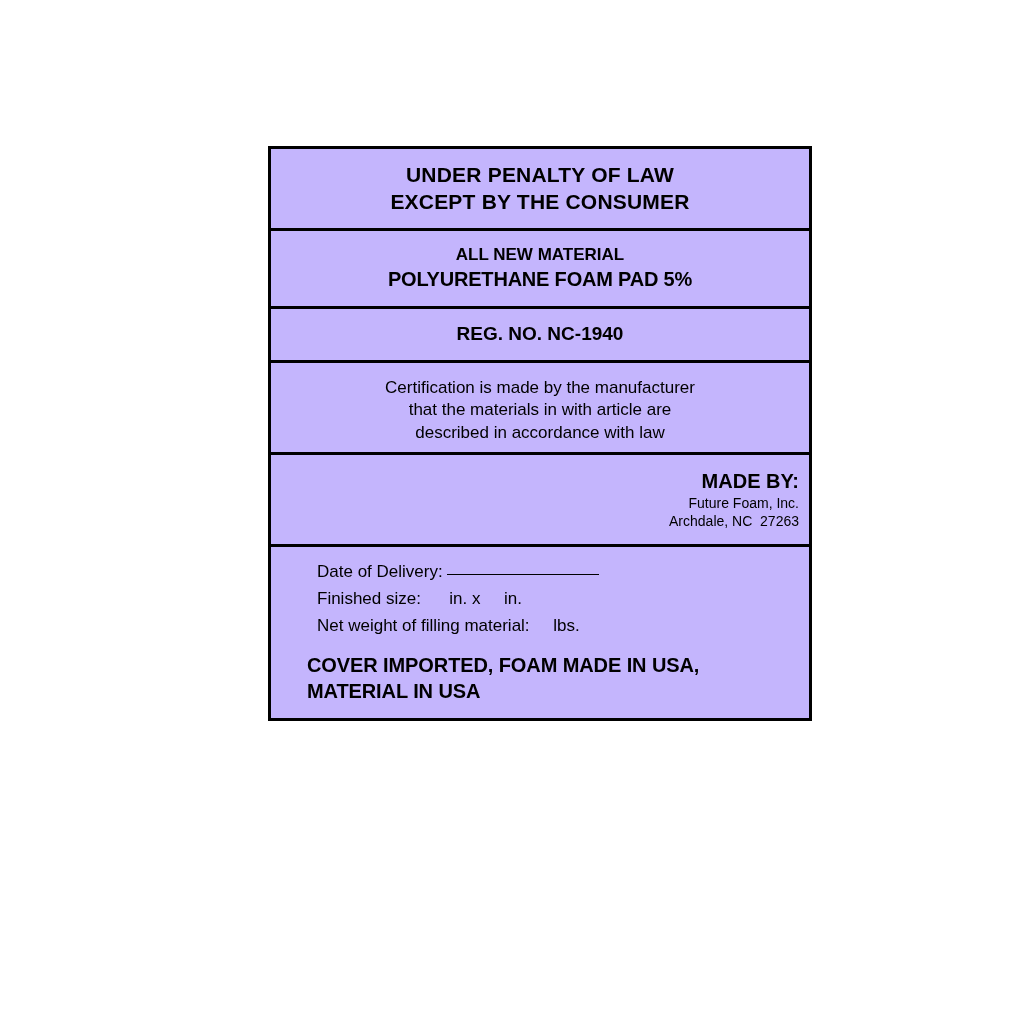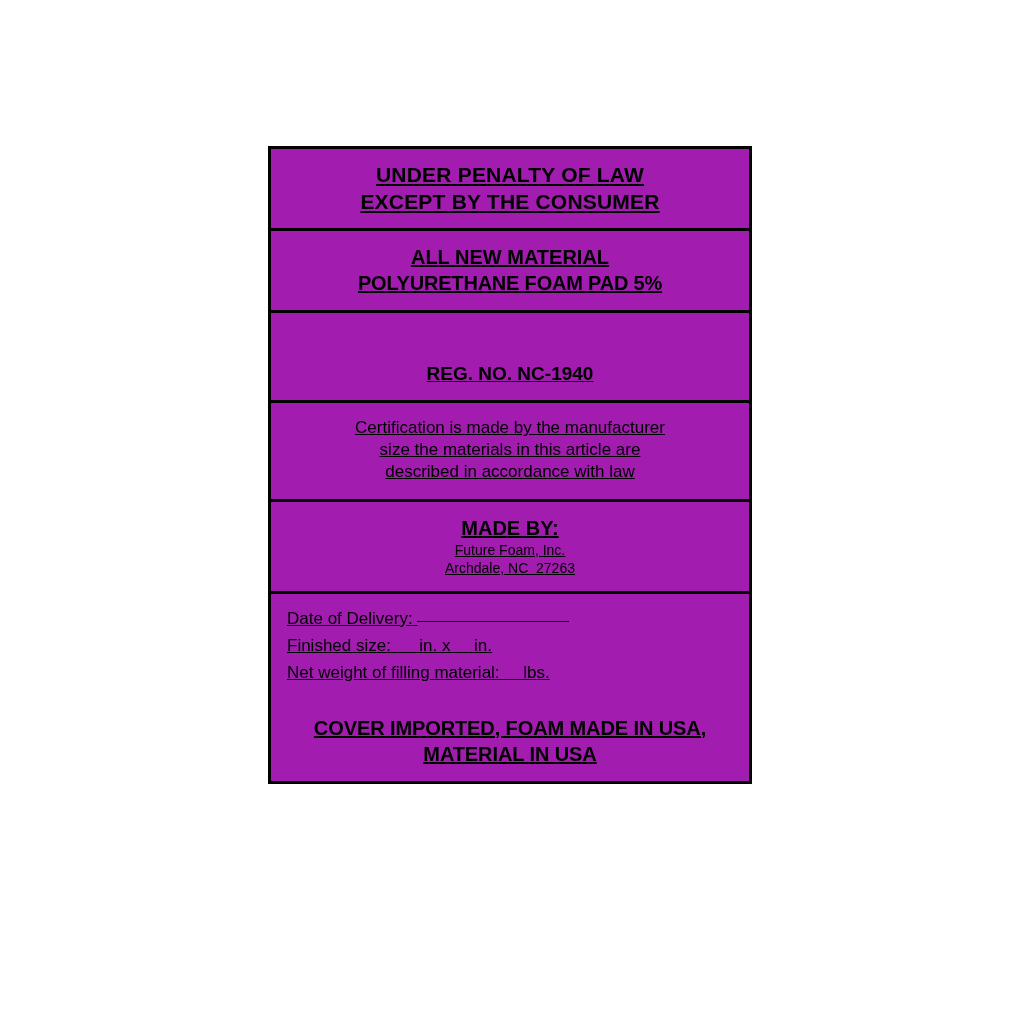--- a/index.html
+++ b/index.html
@@ -13,86 +13,86 @@
     font-family: "Liberation Sans", sans-serif;
     color: #000000;
     position: relative;
     overflow: hidden;
   }
 
   #label {
     position: absolute;
     left: 268px;
     top: 146px;
-    width: 484px;
+    width: 544px;
     border: 3px solid #000;
     box-sizing: border-box;
-    background: #a21caf;
-    text-decoration: underline;
+    background: #c4b5fd;
   }
 
   .section {
     border-bottom: 3px solid #000;
     box-sizing: border-box;
     padding: 8px 10px;
     text-align: center;
   }
   .section:last-child {
     border-bottom: none;
+    padding-left: 30px;
   }
 
   .line {
     line-height: 1.30;
     white-space: pre;
   }
 
   
   .s1 { padding: 12px 10px 12px; }
   .s1 .line {
     font-size: 21px;
     font-weight: bold;
     letter-spacing: 0.2px;
   }
 
   
   .s2 { padding: 13px 10px 14px; }
-  .s2 .l1 { font-size: 20px; font-weight: bold; }
+  .s2 .l1 { font-size: 17px; font-weight: bold; }
   .s2 .l2 { font-size: 20px; font-weight: bold; }
   .s2 .l3 { font-size: 20px; font-weight: bold; letter-spacing: -0.2px; }
 
   
-  .s3 { padding: 13px 10px 14px; margin-top: 36px; }
+  .s3 { padding: 13px 10px 14px; }
   .s3 .line { font-size: 19px; font-weight: bold; }
 
   
-  .s4 { padding: 14px 10px 15px; }
+  .s4 { padding: 14px 10px 8px; }
   .s4 .line { font-size: 17px; font-weight: normal; }
 
   
-  .s5 { padding: 13px 10px 14px; }
+  .s5 { padding: 13px 10px 14px; text-align: right; }
   .s5 .l1 { font-size: 20px; font-weight: bold; }
   .s5 .addr { font-size: 14px; font-weight: normal; }
 
   
   .s6 { padding: 12px 0 14px; text-align: left; }
   .fields { padding: 0 16px; }
   .fields .frow {
     font-size: 17px;
     line-height: 1.58;
     white-space: pre;
   }
   .blankline {
     display: inline-block;
     border-bottom: 1.5px solid #000;
     width: 152px;
     vertical-align: 2px;
   }
   .origin {
-    text-align: center;
-    margin-top: 28px;
+    text-align: left;
+    margin-top: 12px;
     padding: 0 6px;
   }
   .origin .line {
     font-size: 20px;
     font-weight: bold;
     letter-spacing: -0.1px;
   }
 </style>
 </head>
 <body>
@@ -108,21 +108,21 @@
     <div class="line l1">ALL NEW MATERIAL</div>
     <div class="line l3">POLYURETHANE FOAM PAD 5%</div>
   </div>
 
   <div class="section s3">
     <div class="line">REG. NO. NC-1940</div>
   </div>
 
   <div class="section s4">
     <div class="line">Certification is made by the manufacturer</div>
-    <div class="line">size the materials in this article are</div>
+    <div class="line">that the materials in with article are</div>
     <div class="line">described in accordance with law</div>
   </div>
 
   <div class="section s5">
     <div class="line l1">MADE BY:</div>
     <div class="line addr">Future Foam, Inc.</div>
     <div class="line addr">Archdale, NC  27263</div>
   </div>
 
   <div class="section s6">

